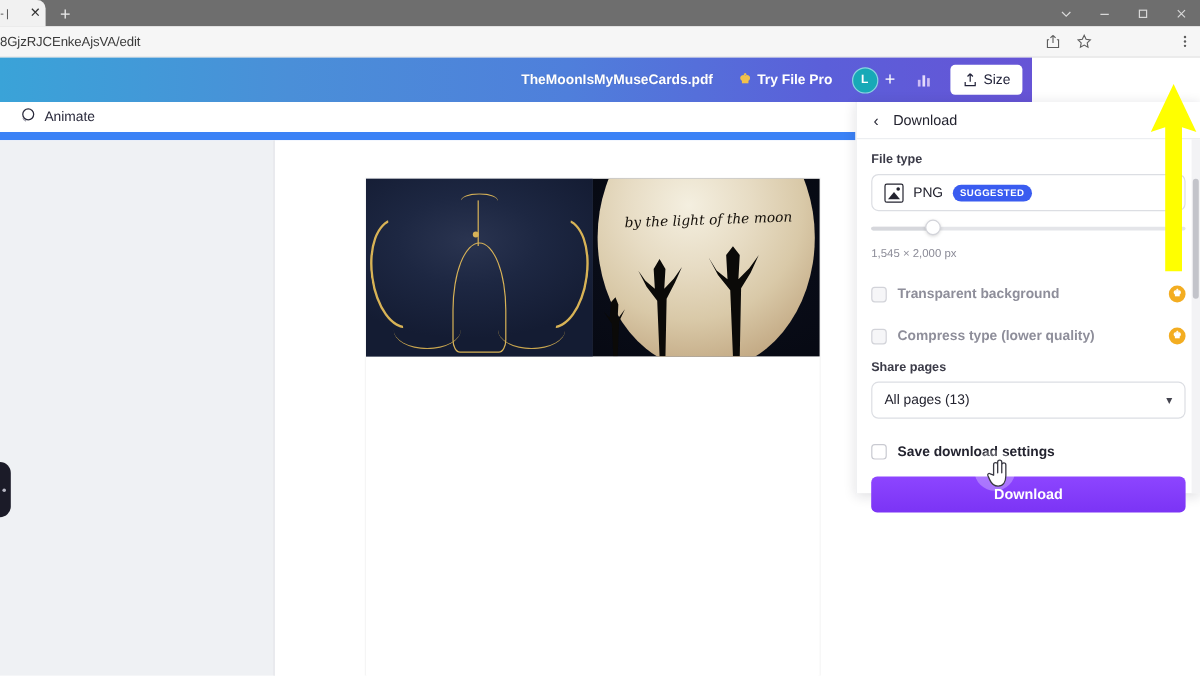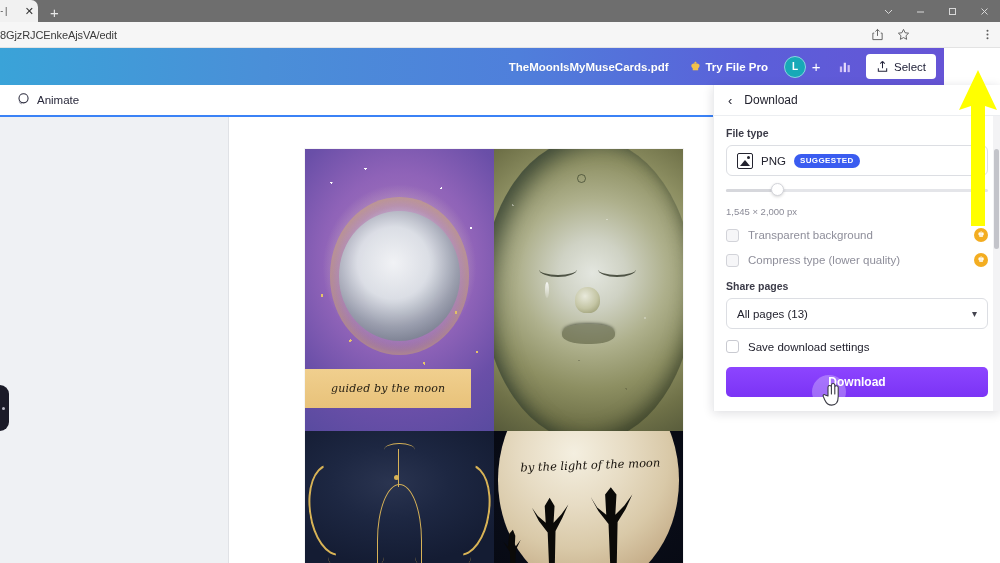--- a/index.html
+++ b/index.html
@@ -56,21 +56,21 @@
   }
   .tb-icon {
     width: 26px; height: 26px; display: flex; align-items: center; justify-content: center;
     color: #5d5d5d; cursor: pointer;
   }
   .tb-icon svg { display: block; }
   .tb-sep { width: 58px; }
 
   
   .canva-header {
-    position: absolute; left: 0; top: 48px; width: 944px; height: 37px;
+    position: absolute; left: 0; top: 48px; width: 860px; height: 37px;
     background: linear-gradient(90deg, #3aa3d8 0%, #4a8fd8 28%, #4f7fdb 55%, #5b5fd9 80%, #6654d6 100%);
     display: flex; align-items: center; justify-content: flex-end;
     padding-right: 8px;
   }
   .doc-title {
     color: #ffffff; font-size: 11.5px; font-weight: bold; margin-right: 22px;
     text-shadow: 0 0 1px rgba(0,0,0,.15);
   }
   .try-pro {
     display: flex; align-items: center; gap: 5px;
@@ -97,21 +97,21 @@
     background: #ffffff; border-radius: 4px; height: 25px;
     display: flex; align-items: center; gap: 5px;
     padding: 0 10px; cursor: pointer;
     font-size: 11.5px; color: #22233a; font-weight: normal;
   }
 
   
   .editor-toolbar {
     position: absolute; left: 0; top: 85px; width: 713px; height: 32px;
     background: #ffffff;
-    border-bottom: 2px solid #3b82f6;
+    border-bottom: 7px solid #3b82f6;
     display: flex; align-items: center;
     padding-left: 10px;
   }
   .animate-btn {
     display: flex; align-items: center; gap: 7px;
     font-size: 11.5px; color: #29293b; cursor: pointer;
     padding: 3px 6px; border-radius: 4px;
   }
 
   
@@ -400,21 +400,21 @@
   .slider-knob {
     position: absolute; left: 45px; top: -1px;
     width: 13px; height: 13px; border-radius: 50%;
     background: #fff; border: 1px solid #d3d4da;
     box-shadow: 0 1px 3px rgba(0,0,0,.16);
     cursor: pointer;
   }
   .px-text { font-size: 9.5px; color: #8b8b97; margin-top: 10px; }
 
   .check-row {
-    display: flex; align-items: center; gap: 9px; margin-top: 11px;
+    display: flex; align-items: center; gap: 9px; margin-top: 21px; font-weight: bold;
   }
   .cbox {
     width: 13px; height: 13px; border: 1.4px solid #d2d3d9; border-radius: 3px;
     background: #f6f6f8; flex: 0 0 auto; cursor: pointer;
   }
   .cbox.plain { background: #fff; border-color: #c9cad1; }
   .check-label { font-size: 11.5px; color: #8e8e9a; }
   .check-label.dark { color: #23232f; }
   .crown-badge {
     margin-left: auto; width: 14px; height: 14px; border-radius: 50%;
@@ -529,21 +529,21 @@
       <rect x="2" y="8" width="2.4" height="6" fill="#cdbdf5"></rect>
       <rect x="6.1" y="4" width="2.4" height="10" fill="#e4dbfb"></rect>
       <rect x="10.2" y="6.5" width="2.4" height="7.5" fill="#cdbdf5"></rect>
     </svg>
   </div>
   <div class="share-btn">
     <svg width="13" height="13" viewBox="0 0 14 14">
       <path d="M2.5 9v3.2h9V9" stroke="#22233a" stroke-width="1.1" fill="none"></path>
       <path d="M7 1.6v7.2M7 1.6L4.6 4M7 1.6L9.4 4" stroke="#22233a" stroke-width="1.1" fill="none"></path>
     </svg>
-    <span>Select</span>
+    <span>Size</span>
   </div>
 </div>
 
 <div class="editor-toolbar">
   <div class="animate-btn">
     <span>
       <svg width="14" height="14" viewBox="0 0 16 16">
         <circle cx="8.6" cy="7.2" r="5.2" stroke="#29293b" stroke-width="1.2" fill="none"></circle>
         <path d="M3.6 10.6a5.2 5.2 0 0 0 3 3" stroke="#9b9ba8" stroke-width="1.2" fill="none"></path>
       </svg>
@@ -554,40 +554,20 @@
 
 <div class="editor-body">
 
   <div class="left-panel">
     <div class="collapse-handle"></div>
   </div>
 
   <div class="canvas-area">
     <div class="page">
 
-      <div class="art-row art-top">
-        <div class="art-cell art-moon1">
-          <div class="stars"></div>
-          <div class="ring"></div>
-          <div class="disc"></div>
-          <div class="banner">
-            <span>guided by the moon</span>
-          </div>
-        </div>
-        <div class="art-cell art-face">
-          <div class="crescent"></div>
-          <div class="grain"></div>
-          <div class="dot"></div>
-          <div class="eye l"></div>
-          <div class="eye r"></div>
-          <div class="tear"></div>
-          <div class="nose"></div>
-          <div class="mouth"></div>
-        </div>
-      </div>
 
       <div class="art-row art-bottom">
         <div class="art-cell art-lotus">
           <div class="moon-l"></div>
           <div class="moon-r"></div>
           <div class="leaf a"></div>
           <div class="leaf b"></div>
           <div class="petal"></div>
           <div class="spire"></div>
           <div class="spire-d"></div>

